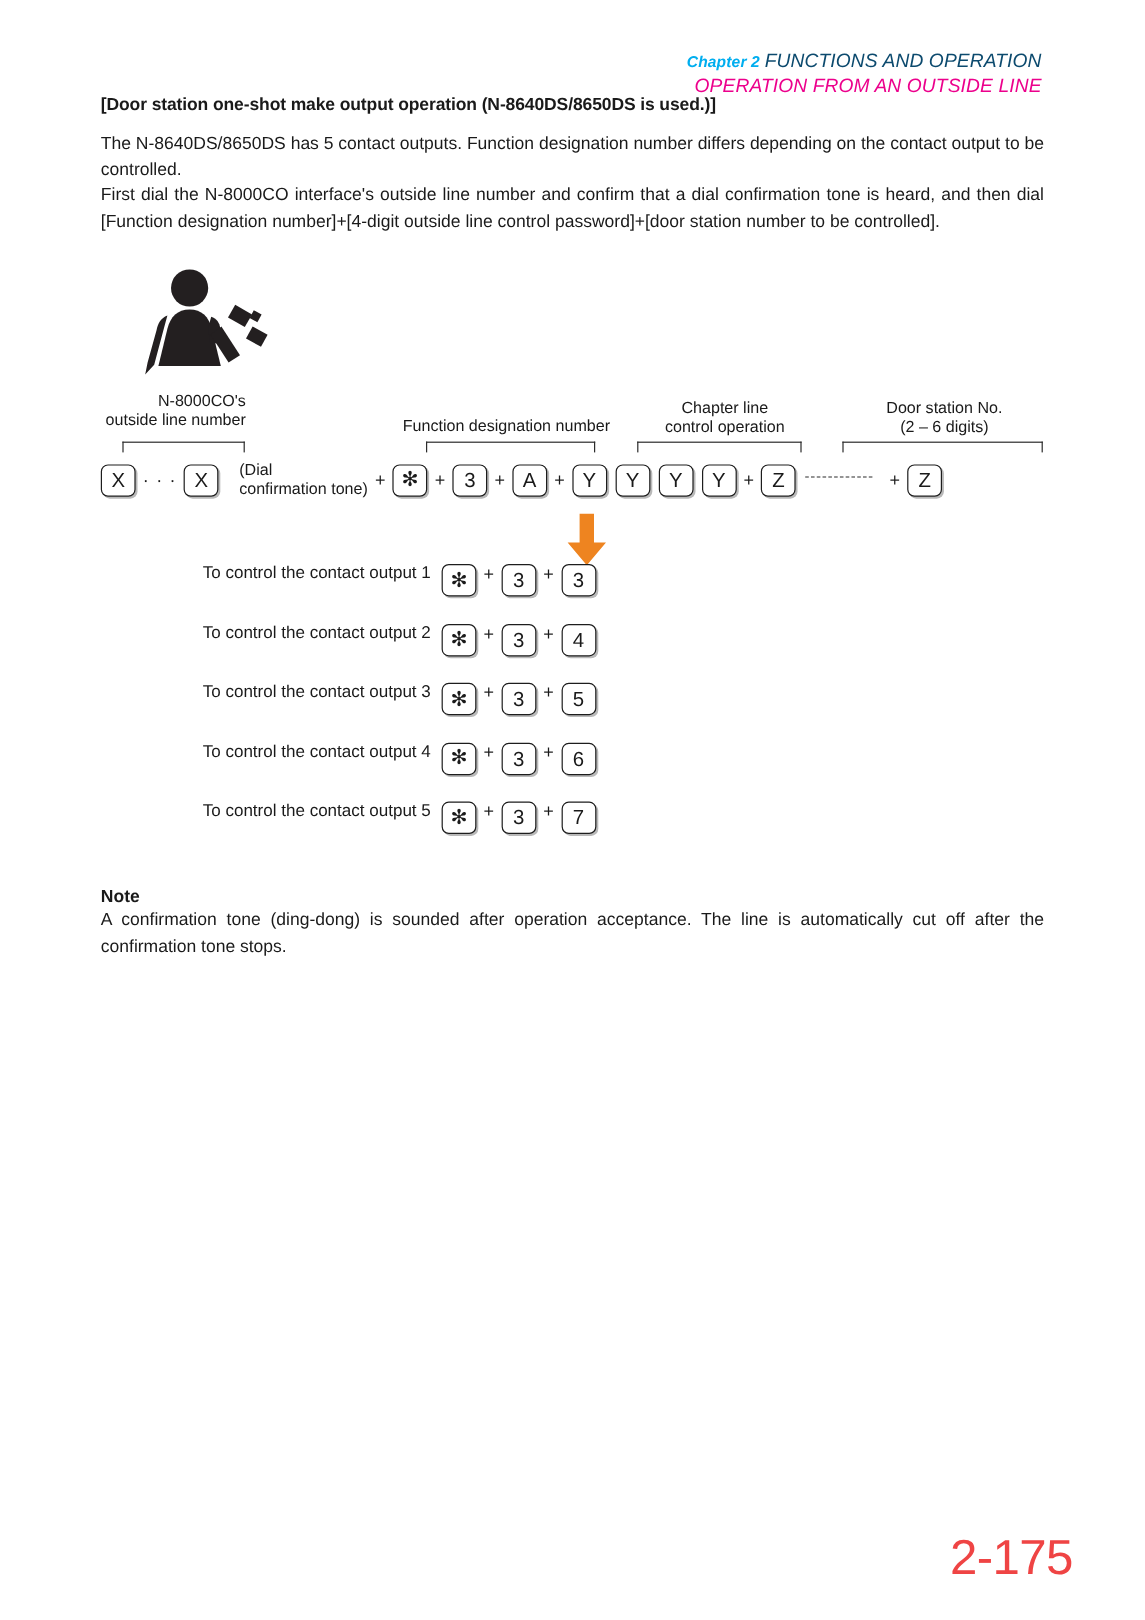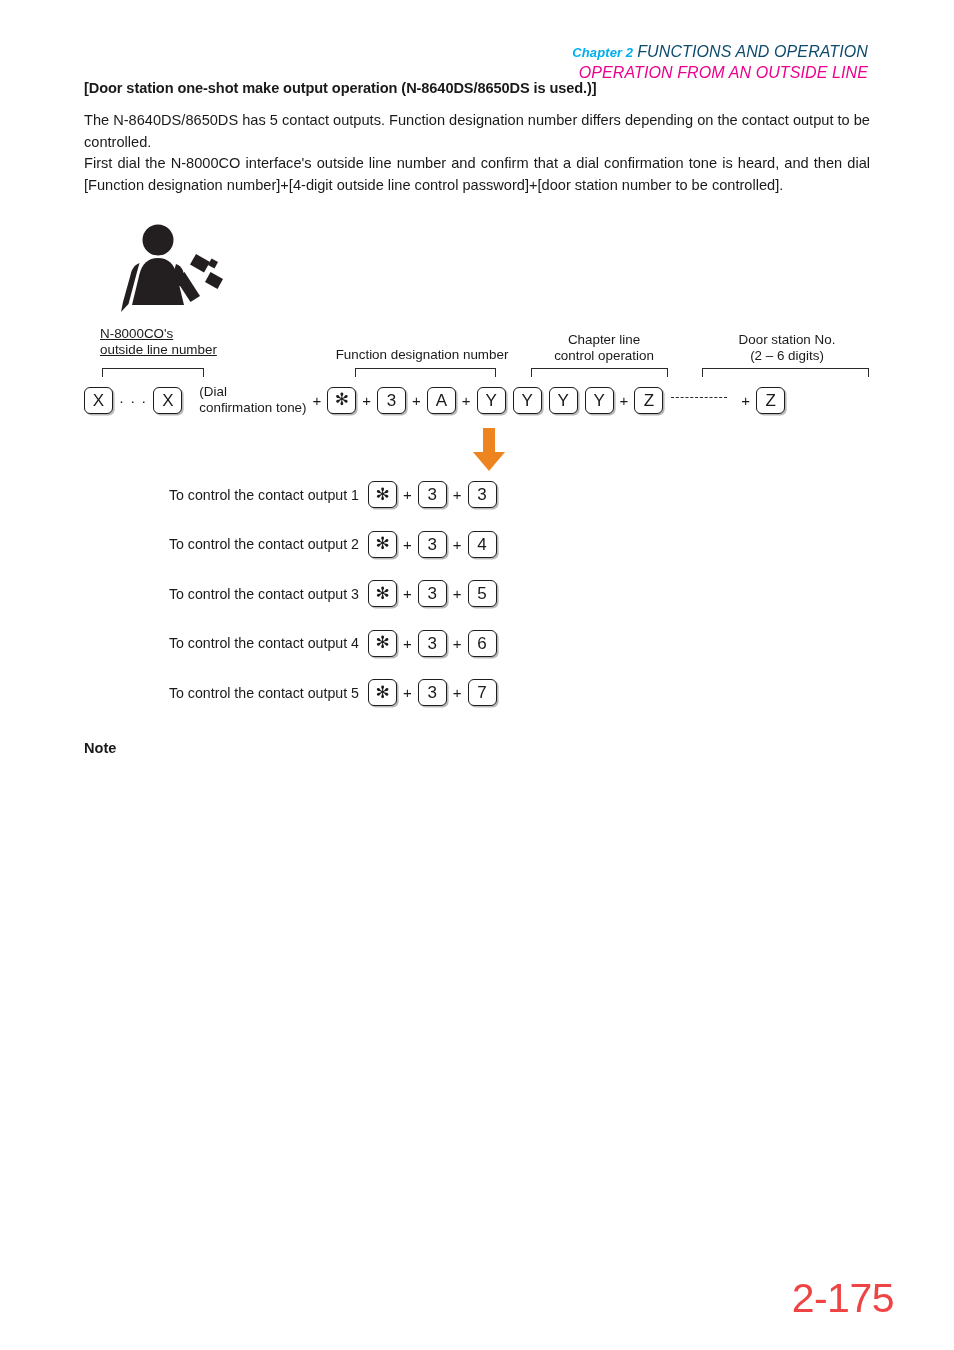--- a/index.html
+++ b/index.html
@@ -167,21 +167,21 @@
   }
 
   
   .outputs {
     position: absolute;
     left: 0;
     top: 248px;
   }
   .out-row {
     display: flex;
-    align-items: center;
+    align-items: flex-start;
     height: 49.5px;
     white-space: nowrap;
   }
   .out-label {
     width: 275px;
     text-align: right;
     font-size: 14.2px;
     padding-right: 9px;
   }
 
@@ -241,21 +241,21 @@
         <path d="M21.5 39 C16 41 13.5 46 12.5 51 L5 78 L3 88 L10.5 80 L19 48 Z"></path>
         <path d="M58 40 C62.5 41.5 65 45 65.5 49.5 L66.5 62 L57 62 L55.5 49 Z"></path>
         <path d="M66.5 48 L82 72 L72.5 78 L57.5 55 Z"></path>
         <path d="M78 30 L92 38 L86 48.5 L72 40.5 Z"></path>
         <path d="M92.5 48 L105 55 L99.5 65 L87 58 Z"></path>
         <path d="M93.5 34.5 L100 38 L96.5 44.5 L90 41 Z"></path>
       </g>
     </svg>
   </div>
 
-  <div class="grp-label" style="left:16px; top:104px; text-align:left;text-decoration:underline;">
+  <div class="grp-label" style="left:4px; top:104px; text-align:right;">
     <span>N-8000CO's</span><br>
     <span>outside line number</span>
   </div>
   <div class="bracket" style="left:18px; top:146px; width:102px;"></div>
 
   <div class="grp-label" style="left:238px; top:125px; width:200px;">
     <span>Function designation number</span>
   </div>
   <div class="bracket" style="left:271px; top:146px; width:141px;"></div>
 
@@ -326,15 +326,16 @@
       <span class="key">3</span>
       <span class="plus">+</span>
       <span class="key">7</span>
     </div>
 
   </div>
 </div>
 
 <div class="note-block">
   <p class="note-title">Note</p>
+  <p class="note-body">A confirmation tone (ding-dong) is sounded after operation acceptance. The line is automatically cut off after the confirmation tone stops.</p>
 </div>
 
 <div class="page-number">2-175</div>
 
 </body></html>

